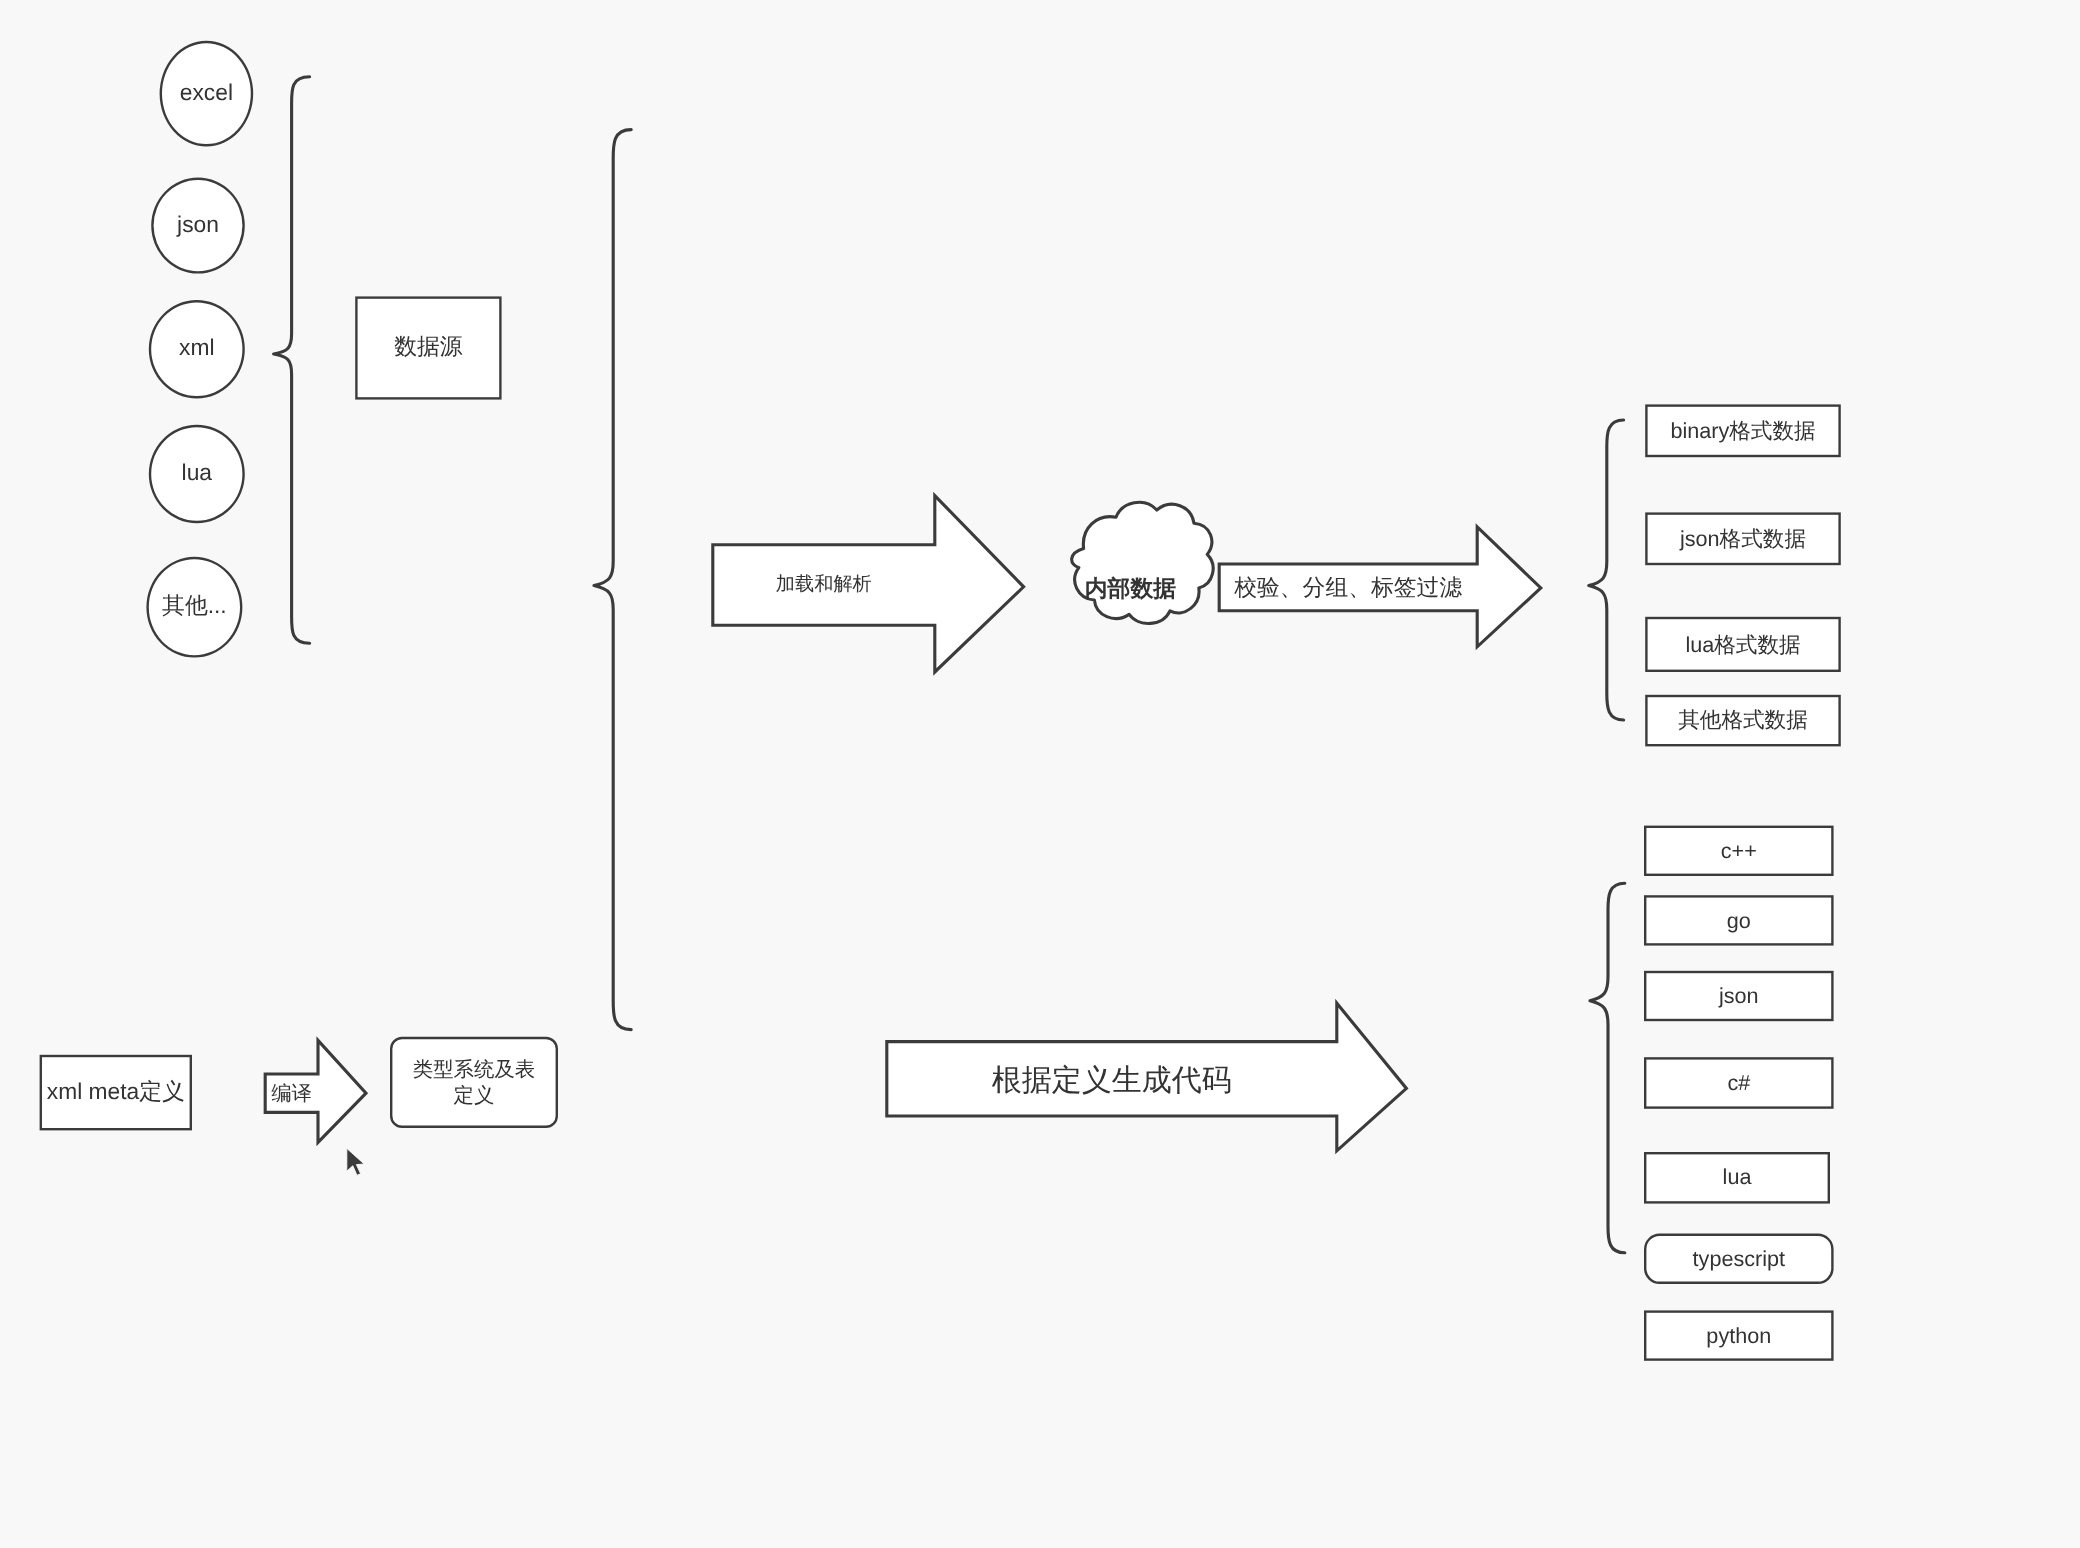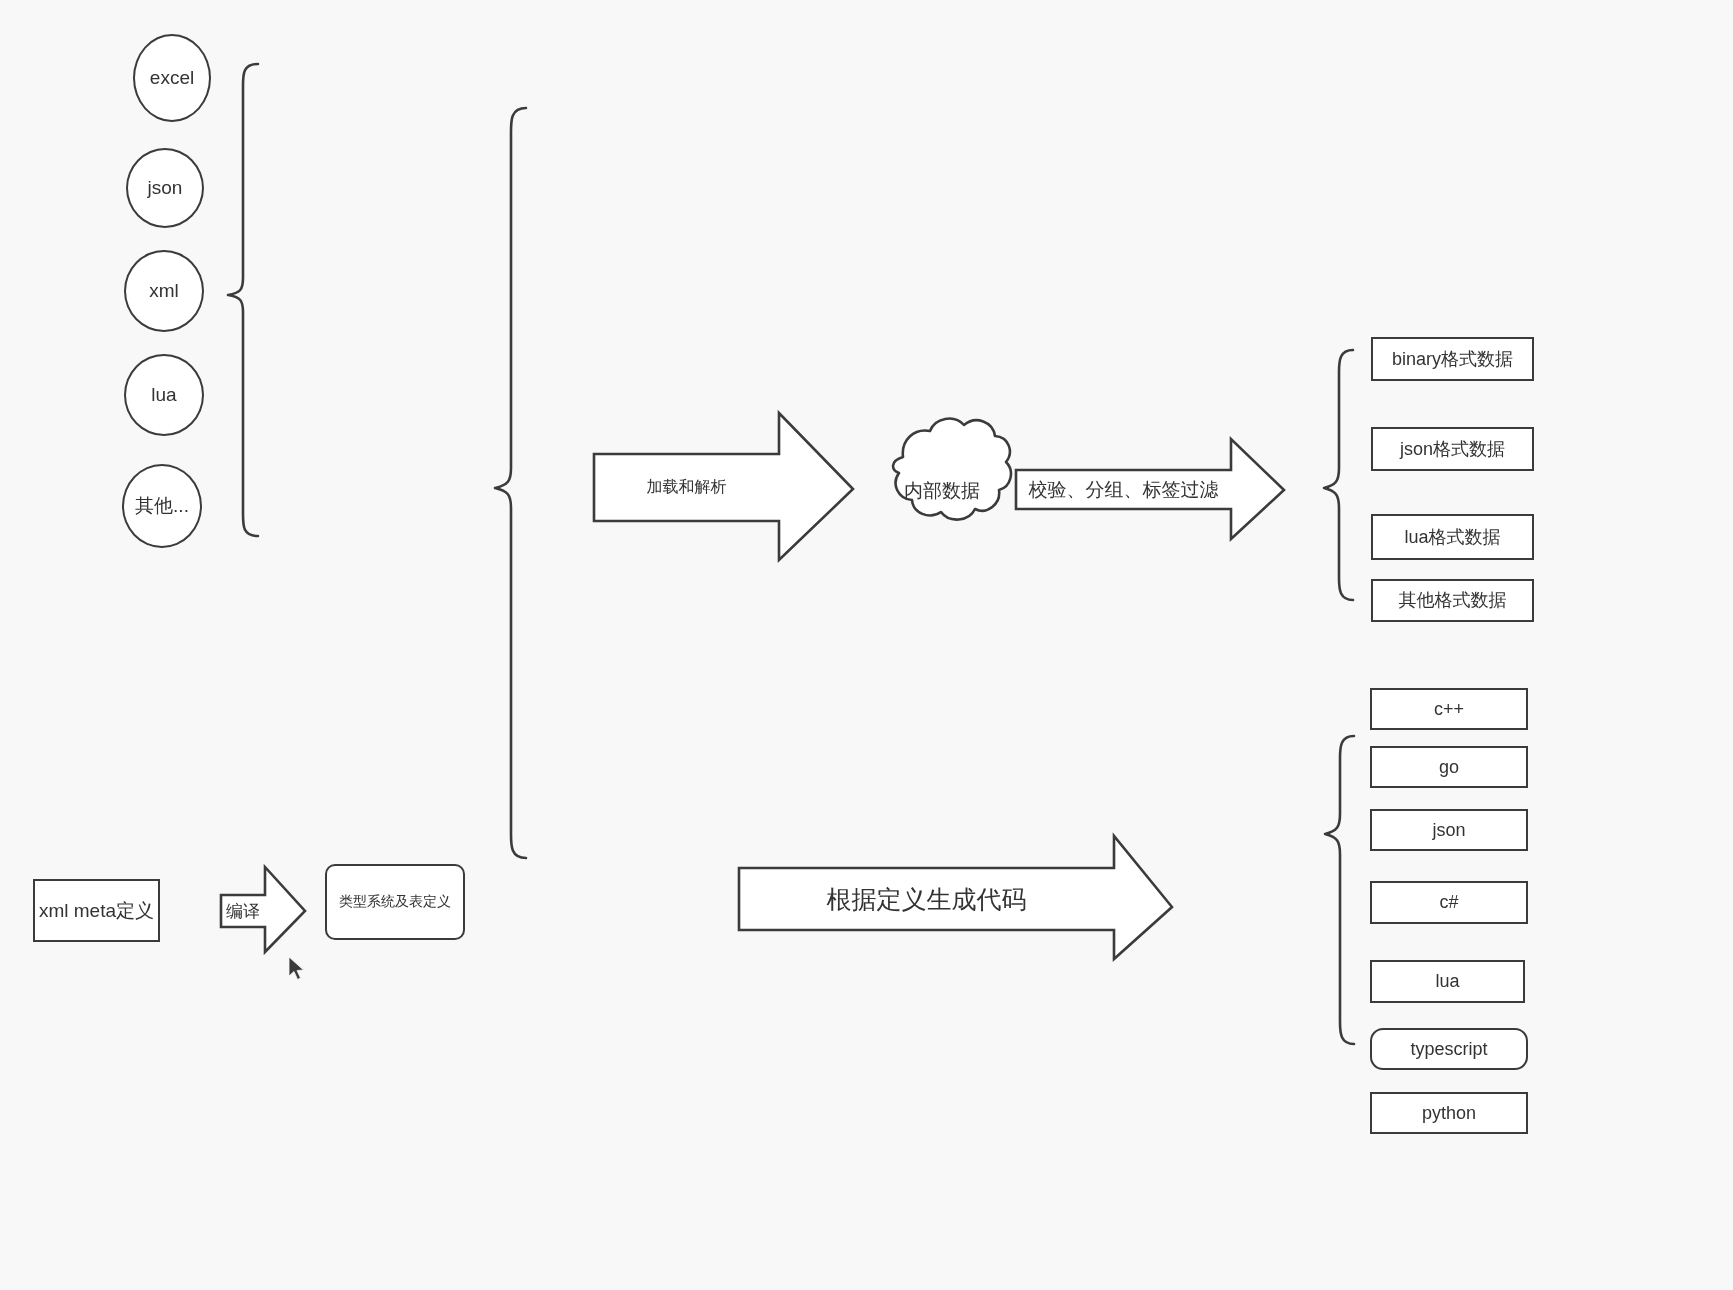--- a/index.html
+++ b/index.html
@@ -132,26 +132,29 @@
   <div class="node circle" style="left:124px;top:250px;width:80px;height:82px;font-size:19px;">
     <span class="label">xml</span>
   </div>
   <div class="node circle" style="left:124px;top:354px;width:80px;height:82px;font-size:19px;">
     <span class="label">lua</span>
   </div>
   <div class="node circle" style="left:122px;top:464px;width:80px;height:84px;font-size:19px;">
     <span class="label">其他...</span>
   </div>
 
+  <div class="node" style="left:296px;top:247px;width:122px;height:86px;font-size:19px;">
+    <span class="label">数据源</span>
+  </div>
 
   <div class="arrow-text" style="left:594px;top:454px;width:185px;height:67px;font-size:16px;">
     <span class="label">加载和解析</span>
   </div>
 
-  <div class="cloud-text" style="left:890px;top:465px;width:104px;height:52px;font-size:19px;">
+  <div class="cloud-text" style="left:890px;top:465px;width:104px;height:52px;font-size:19px;font-weight:bold;">
     <span class="label">内部数据</span>
   </div>
 
   <div class="arrow-text" style="left:1016px;top:470px;width:215px;height:39px;font-size:19px;">
     <span class="label">校验、分组、标签过滤</span>
   </div>
 
   <div class="arrow-text" style="left:739px;top:868px;width:375px;height:62px;font-size:25px;">
     <span class="label">根据定义生成代码</span>
   </div>
@@ -179,21 +182,21 @@
          L 265 867
          L 305 911
          L 265 952
          L 265 927
          L 221 927 Z"></path>
   </svg>
   <div class="arrow-text" style="left:221px;top:895px;width:44px;height:32px;font-size:17px;">
     <span class="label">编译</span>
   </div>
 
-  <div class="node rounded" style="left:325px;top:864px;width:140px;height:76px;font-size:14px;flex-direction:row;">
+  <div class="node rounded" style="left:325px;top:864px;width:140px;height:76px;font-size:17px;flex-direction:column;">
     <span class="label">类型系统及表</span>
     <span class="label">定义</span>
   </div>
 
   <div class="node" style="left:1370px;top:688px;width:158px;height:42px;font-size:18px;">
     <span class="label">c++</span>
   </div>
   <div class="node" style="left:1370px;top:746px;width:158px;height:42px;font-size:18px;">
     <span class="label">go</span>
   </div>

